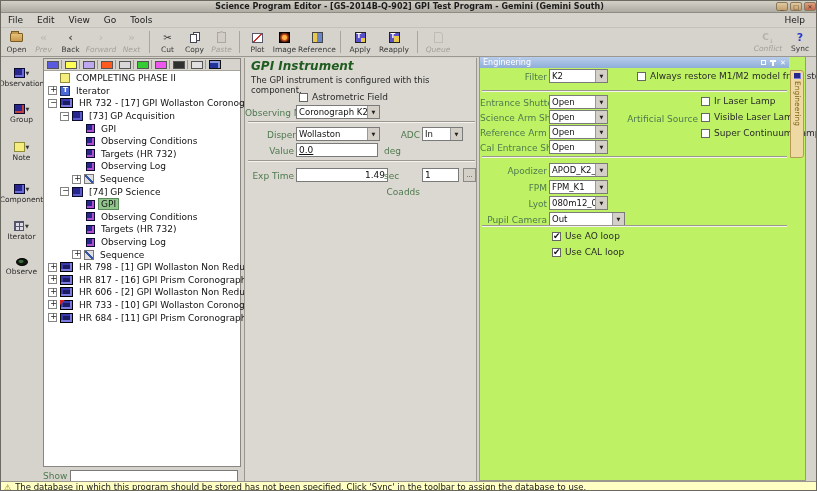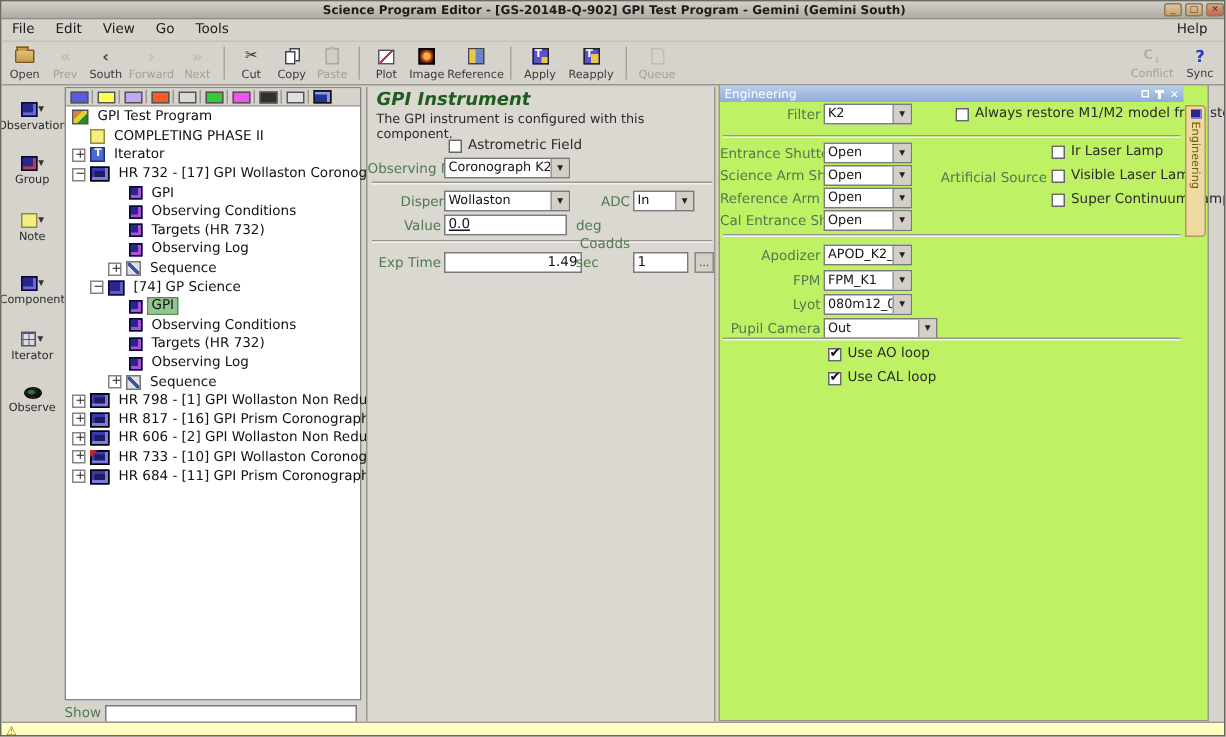--- a/index.html
+++ b/index.html
@@ -19,21 +19,21 @@
   .menubar { position:absolute; left:0; top:12px; width:817px; height:15px; background:#d6d3cc;
     display:flex; align-items:center; font-size:9px; color:#1a1a1a; border-bottom:1px solid #c4c1ba; }
   .menu-item { padding:0 7px; }
   .menu-help { position:absolute; right:6px; }
 
   
   .toolbar { position:absolute; left:0; top:27px; width:817px; height:29px; background:#d6d3cc;
     border-bottom:1px solid #9a978f; display:flex; align-items:stretch; padding:1px 2px; }
   .tbtn { width:27px; display:flex; flex-direction:column; align-items:center; justify-content:space-between; padding:2px 0 1px; }
   .tbtn .lab { font-size:7.5px; color:#3a3a3a; white-space:nowrap; }
-  .tbtn.dis .lab { color:#a3a09a; }
+  .tbtn.dis .lab { color:#a3a09a;font-style:italic; }
   .tbtn.dis .ic { opacity:.45; }
   .tsep { width:1px; background:#a8a59d; margin:2px 4px; }
   .tb-right { position:absolute; right:4px; top:1px; display:flex; }
   .ic { height:13px; display:flex; align-items:center; justify-content:center; }
   .chev { font-size:11px; font-weight:bold; color:#4a4a4a; line-height:11px; }
   .chev.g { color:#a3a09a; }
   .folder { width:13px; height:9px; background:linear-gradient(#e6c078,#c89a4e); border:1px solid #7a5c20; border-radius:1px; position:relative; }
   .folder:before { content:""; position:absolute; left:0; top:-3px; width:6px; height:2px; background:#c89a4e; border:1px solid #7a5c20; border-bottom:none; }
   .scissors { font-size:10px; color:#333; }
   .copy-ic { width:7px; height:9px; background:#fff; border:1px solid #445; box-shadow:3px -2px 0 -1px #fff, 3px -2px 0 0 #445; margin-left:-3px; margin-top:2px; }
@@ -165,21 +165,21 @@
     <div class="tbtn dis">
         <span class="ic">
           <span class="chev g">«</span>
         </span>
         <span class="lab">Prev</span>
       </div>
     <div class="tbtn">
         <span class="ic">
           <span class="chev">‹</span>
         </span>
-        <span class="lab">South</span>
+        <span class="lab">Back</span>
       </div>
     <div class="tbtn dis" style="width:34px">
         <span class="ic">
           <span class="chev g">›</span>
         </span>
         <span class="lab">Forward</span>
       </div>
     <div class="tbtn dis">
         <span class="ic">
           <span class="chev g">»</span>
@@ -324,42 +324,43 @@
       <span class="swatch" style="background: rgb(238, 85, 238);"></span>
         <span class="psep"></span>
       <span class="swatch" style="background: rgb(48, 48, 48);"></span>
         <span class="psep"></span>
       <span class="swatch" style="background: rgb(224, 224, 224);"></span>
         <span class="psep"></span>
       <span class="pend"></span>
     </div>
     <div class="trows">
       <div class="trow">
-          <span class="sp" style="width:4px"></span>
-          <span class="ticon prog"></span>
-          <span class="tlabel">GPI Test Program</span>
-        </div>
-      <div class="trow">
           <span class="sp" style="width:16px"></span>
           <span class="ticon note"></span>
           <span class="tlabel">COMPLETING PHASE II</span>
         </div>
       <div class="trow">
           <span class="sp" style="width:4px"></span>
           <span class="exp plus"></span>
           <span class="ticon tmpl"></span>
           <span class="tlabel">Iterator</span>
         </div>
       <div class="trow">
           <span class="sp" style="width:4px"></span>
           <span class="exp minus"></span>
           <span class="ticon obs"></span>
           <span class="tlabel">HR 732 - [17] GPI Wollaston Coronograph K2-band</span>
         </div>
       <div class="trow">
+          <span class="sp" style="width:16px"></span>
+          <span class="exp minus"></span>
+          <span class="ticon grp"></span>
+          <span class="tlabel">[73] GP Acquisition</span>
+        </div>
+      <div class="trow">
           <span class="sp" style="width:42px"></span>
           <span class="ticon cmp"></span>
           <span class="tlabel">GPI</span>
         </div>
       <div class="trow">
           <span class="sp" style="width:42px"></span>
           <span class="ticon cmp"></span>
           <span class="tlabel">Observing Conditions</span>
         </div>
       <div class="trow">
@@ -478,21 +479,21 @@
 
     <span class="flabel" style="left:0; width:49px; top:88px">Value</span>
     <input class="inp" style="left: 51px; top: 85px; width: 82px; text-decoration: underline;" value="0.0">
     <span class="funit" style="left:139px; top:88px">deg</span>
 
     <div class="hdiv" style="top:102px"></div>
 
     <span class="flabel" style="left:0; width:49px; top:113px">Exp Time</span>
     <input class="inp" style="left: 51px; top: 110px; width: 92px; text-align: right;" value="1.49">
     <span class="funit" style="left:139px; top:113px">sec</span>
-    <span class="flabel" style="left:140px; width:35px; top:100px">Coadds</span>
+    <span class="flabel" style="left:140px; width:35px; top:129px">Coadds</span>
     <input class="inp" style="left: 177px; top: 110px; width: 37px;" value="1">
     <span class="morebtn" style="left:218px; top:110px">...</span>
   </div>
 
   <div class="engpanel">
     <div class="engbar">
       <span class="t">Engineering</span>
       <span class="bic">
           <span class="box"></span>
         </span>
@@ -584,15 +585,16 @@
       </span>
 
     <div class="engtab">
       <span class="mini"></span>
       <span class="vt">Engineering</span>
     </div>
   </div>
 
   <div class="statusbar">
     <span class="wic">⚠</span>
+    <span class="msg">The database in which this program should be stored has not been specified.  Click 'Sync' in the toolbar to assign the database to use.</span>
   </div>
 
 </div>
 
 </body></html>

